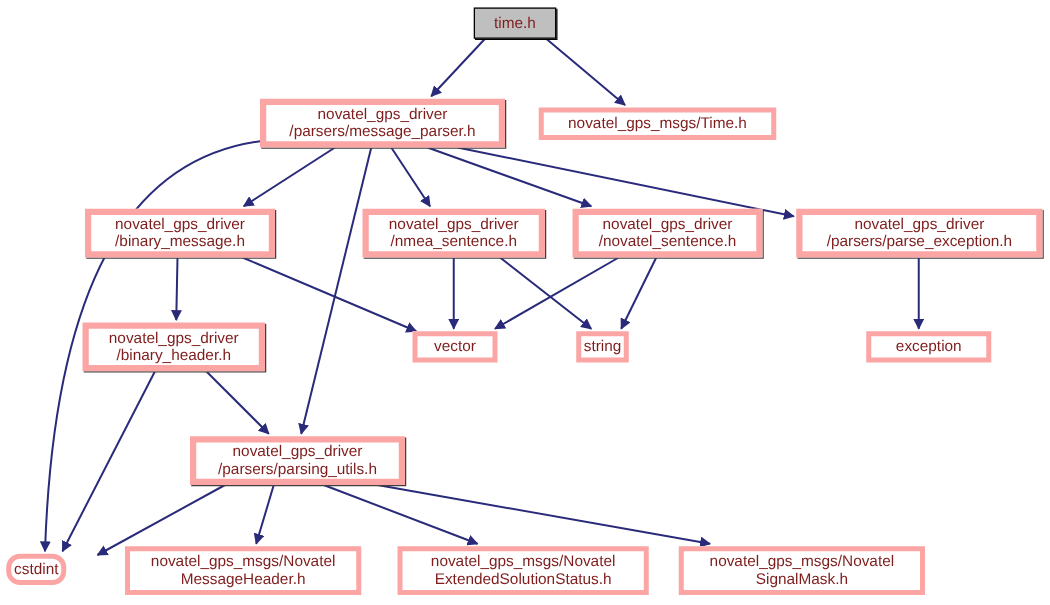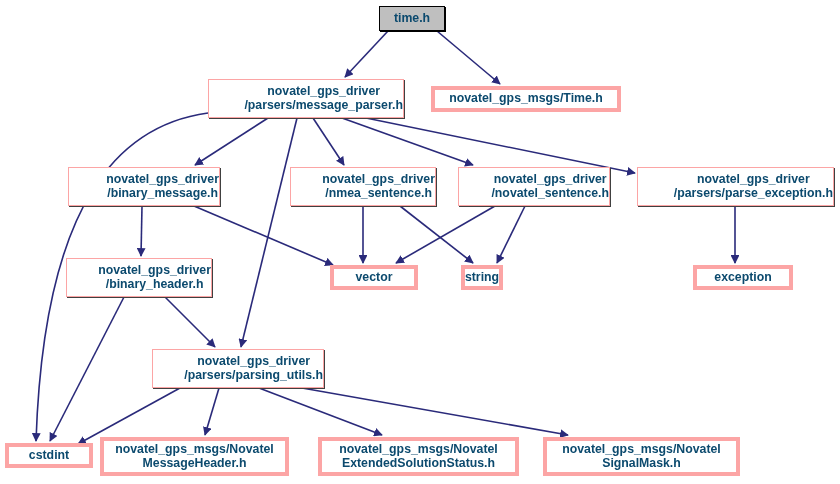--- a/index.html
+++ b/index.html
@@ -25,35 +25,33 @@
   }
   .node {
     position: absolute;
     box-sizing: border-box;
     display: flex;
     align-items: center;
     justify-content: center;
     text-align: center;
     line-height: 1.12;
     background: #ffffff;
-    color: #0c4a6e;
+    color: #7f1d1d;
     font-size: 12.3px;
     white-space: pre;
     z-index: 2;
-    font-weight: bold;
   }
   .node.root {
     background: #bfbfbf;
     border: 1px solid #000000;
     box-shadow: 1px 1px 0 0 #000000;
   }
   .node.internal {
-    border: 1px solid #fca5a5;
+    border: 5px solid #fca5a5;
     box-shadow: 1px 1px 0 0 #404040;
-    justify-content: flex-end;
   }
   .node.leaf {
     border: 4px solid #fca5a5;
   }
   .node-label {
     display: block;
     pointer-events: none;
   }
 </style>
 </head>
@@ -98,26 +96,26 @@
       <div class="node internal" style="left: 68px; top: 167px; width: 152px; height: 39px;"><span class="node-label">novatel_gps_driver
 /binary_message.h</span></div>
       <div class="node internal" style="left: 290px; top: 167px; width: 146px; height: 39px;"><span class="node-label">novatel_gps_driver
 /nmea_sentence.h</span></div>
       <div class="node internal" style="left: 458px; top: 167px; width: 152px; height: 39px;"><span class="node-label">novatel_gps_driver
 /novatel_sentence.h</span></div>
       <div class="node internal" style="left: 637px; top: 167px; width: 197px; height: 39px;"><span class="node-label">novatel_gps_driver
 /parsers/parse_exception.h</span></div>
       <div class="node internal" style="left: 66px; top: 258px; width: 146px; height: 39px;"><span class="node-label">novatel_gps_driver
 /binary_header.h</span></div>
-      <div class="node leaf" style="left: 330px; top: 265px; width: 88px; height: 25px;"><span class="node-label">vector</span></div>
+      <div class="node leaf" style="left: 330px; top: 265px; width: 68px; height: 25px;"><span class="node-label">vector</span></div>
       <div class="node leaf" style="left: 461px; top: 265px; width: 42px; height: 25px;"><span class="node-label">string</span></div>
       <div class="node leaf" style="left: 693px; top: 265px; width: 100px; height: 25px;"><span class="node-label">exception</span></div>
       <div class="node internal" style="left: 152px; top: 349px; width: 172px; height: 39px;"><span class="node-label">novatel_gps_driver
 /parsers/parsing_utils.h</span></div>
-      <div class="node leaf" style="left: 5px; top: 443px; width: 88px; height: 25px;"><span class="node-label">cstdint</span></div>
+      <div class="node leaf" style="left: 5px; top: 443px; width: 48px; height: 25px; border-radius: 11px;"><span class="node-label">cstdint</span></div>
       <div class="node leaf" style="left: 100px; top: 437px; width: 189px; height: 39px;"><span class="node-label">novatel_gps_msgs/Novatel
 MessageHeader.h</span></div>
       <div class="node leaf" style="left: 318px; top: 437px; width: 201px; height: 39px;"><span class="node-label">novatel_gps_msgs/Novatel
 ExtendedSolutionStatus.h</span></div>
       <div class="node leaf" style="left: 543px; top: 437px; width: 197px; height: 39px;"><span class="node-label">novatel_gps_msgs/Novatel
 SignalMask.h</span></div>
     </div>
 </div>
 
 </body></html>

